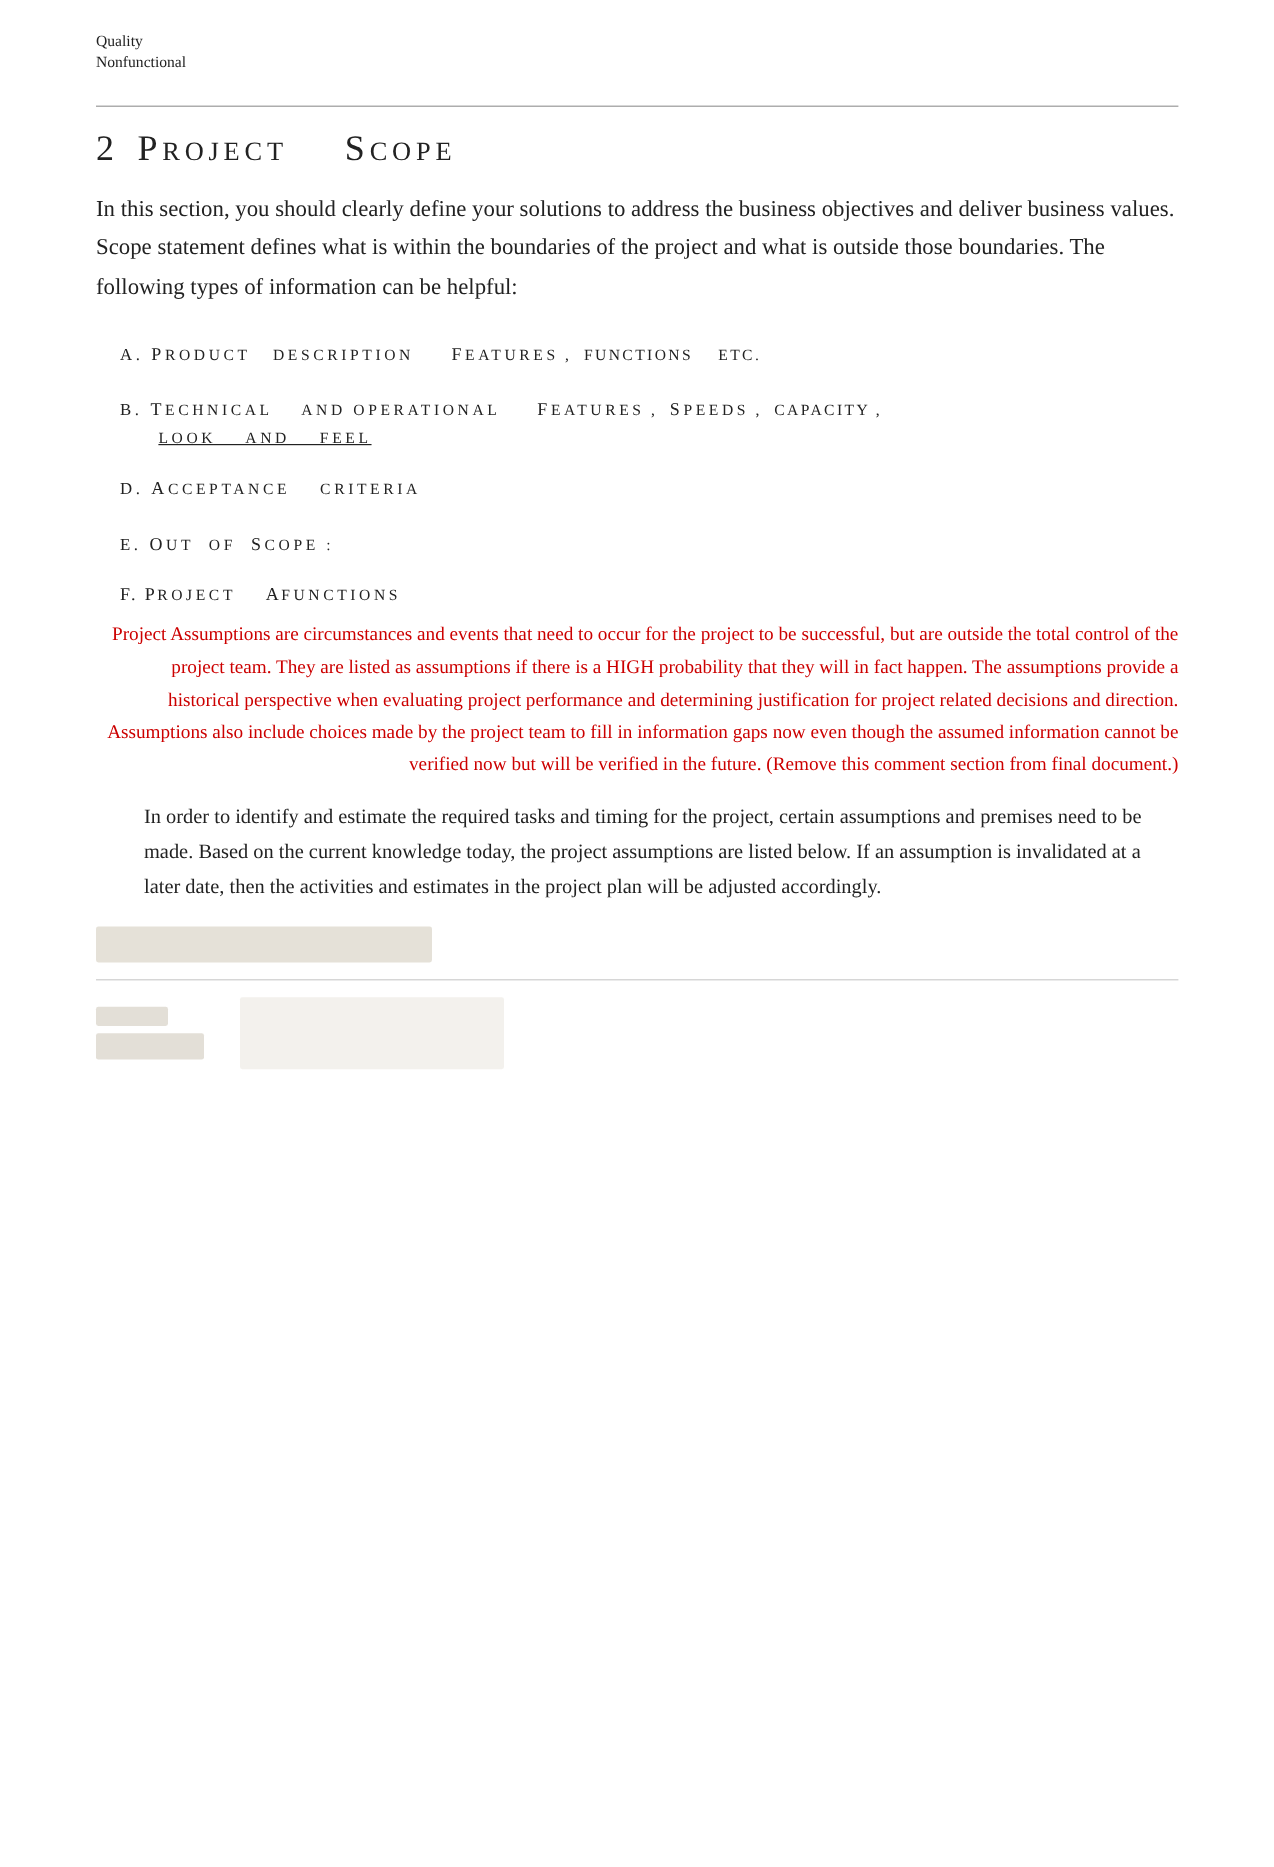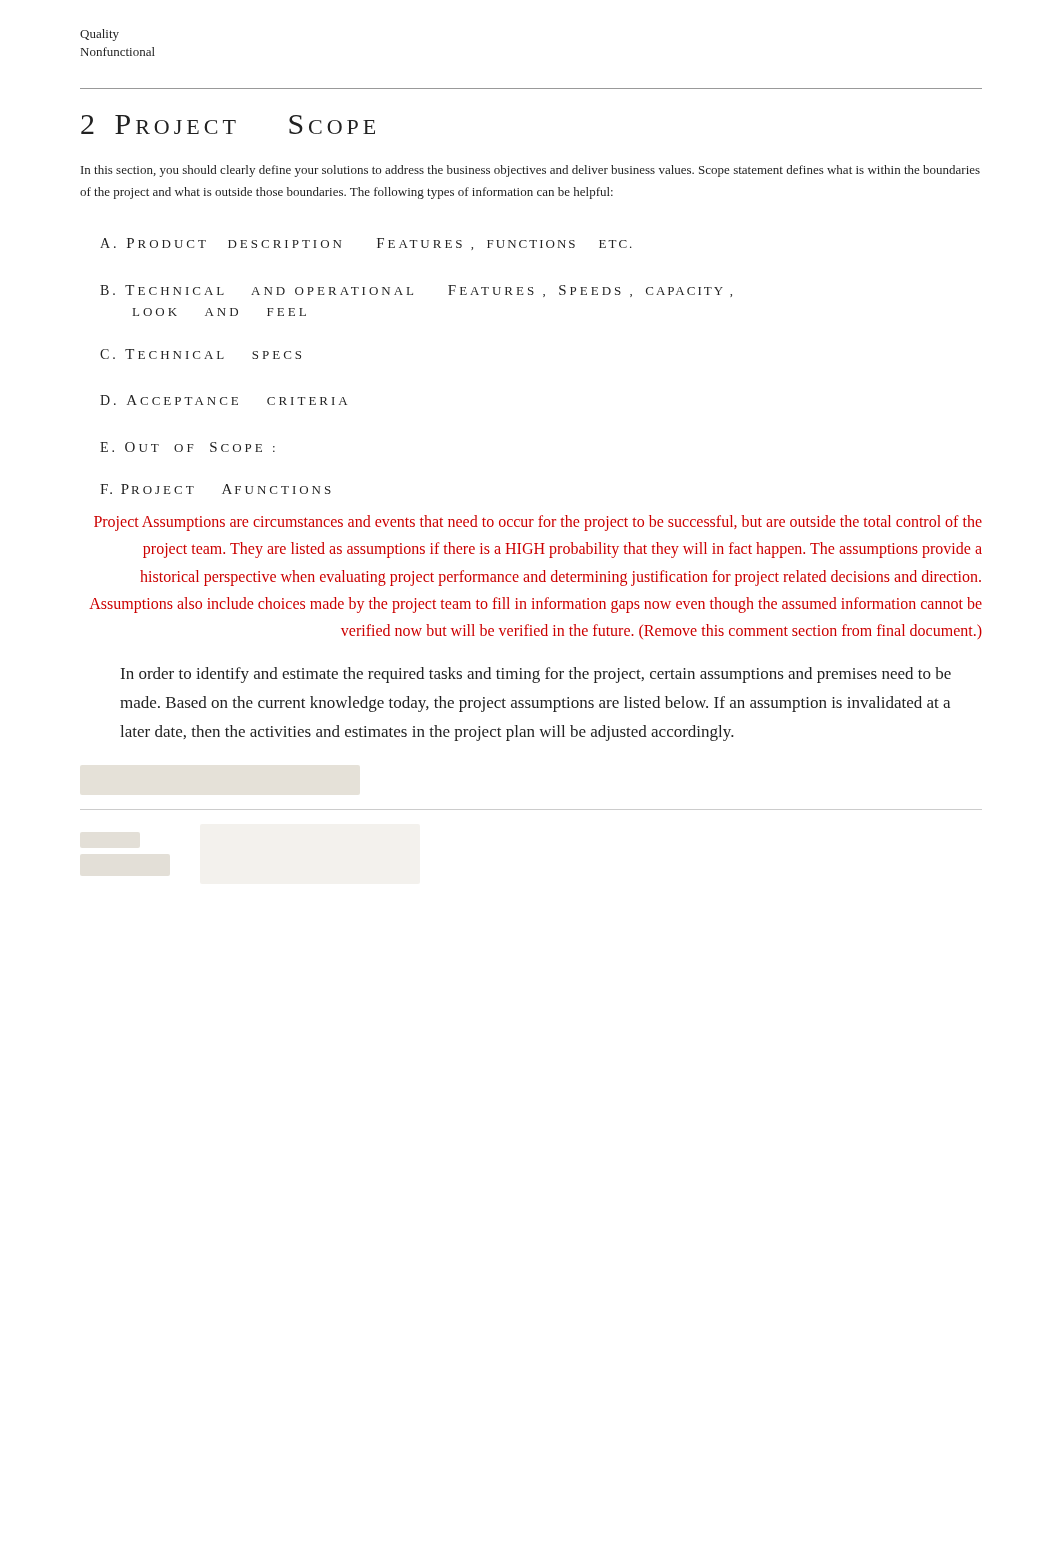--- a/index.html
+++ b/index.html
@@ -56,21 +56,21 @@
       margin-right: 8px;
     }
 
     .section-title .word {
       font-variant: small-caps;
       letter-spacing: 4px;
       font-size: 30px;
     }
 
     .intro-text {
-      font-size: 13px;
+      font-size: 19px;
       line-height: 1.7;
       margin-bottom: 28px;
       color: #222;
     }
 
     .list-items {
       margin-left: 20px;
       margin-bottom: 10px;
     }
 
@@ -85,20 +85,21 @@
       line-height: 1.6;
       color: #222;
     }
 
     .sub-line {
       margin-left: 32px;
       font-size: 14px;
       font-variant: small-caps;
       letter-spacing: 2px;
       margin-top: 2px;
+      text-decoration: underline;
     }
 
     .subsection-title {
       font-size: 15px;
       font-variant: small-caps;
       letter-spacing: 2px;
       margin-bottom: 10px;
       margin-top: 10px;
       padding-left: 20px;
     }
@@ -204,25 +205,20 @@
 
     <div class="list-item">
       <div class="list-item-label">
         <span>B. </span><span style="font-size:15px; font-variant:small-caps;">T</span><span style="font-size:13px; font-variant:small-caps; letter-spacing:3px;">ECHNICAL &nbsp;&nbsp; AND OPERATIONAL &nbsp;&nbsp;&nbsp;&nbsp;</span><span style="font-size:15px; font-variant:small-caps;">F</span><span style="font-size:13px; font-variant:small-caps; letter-spacing:3px;">EATURES</span><span style="font-size:13px; letter-spacing:2px;"> ,&nbsp; </span><span style="font-size:15px; font-variant:small-caps;">S</span><span style="font-size:13px; font-variant:small-caps; letter-spacing:3px;">PEEDS</span><span style="font-size:13px; letter-spacing:2px;"> , &nbsp;CAPACITY ,</span>
       </div>
       <div class="sub-line">
         <span style="font-size:13px; font-variant:small-caps; letter-spacing:3px;">LOOK &nbsp;&nbsp; AND &nbsp;&nbsp; FEEL</span>
       </div>
     </div>
 
-    <div class="list-item">
-      <div class="list-item-label">
-        <span>C. </span><span style="font-size:15px; font-variant:small-caps;">T</span><span style="font-size:13px; font-variant:small-caps; letter-spacing:3px;">ECHNICAL &nbsp;&nbsp; SPECS</span>
-      </div>
-    </div>
 
     <div class="list-item">
       <div class="list-item-label">
         <span>D. </span><span style="font-size:15px; font-variant:small-caps;">A</span><span style="font-size:13px; font-variant:small-caps; letter-spacing:3px;text-align:right;">CCEPTANCE &nbsp;&nbsp; CRITERIA</span>
       </div>
     </div>
 
     <div class="list-item">
       <div class="list-item-label">
         <span>E. </span><span style="font-size:15px; font-variant:small-caps;">O</span><span style="font-size:13px; font-variant:small-caps; letter-spacing:3px;">UT &nbsp;OF&nbsp; </span><span style="font-size:15px; font-variant:small-caps;">S</span><span style="font-size:13px; font-variant:small-caps; letter-spacing:3px;">COPE</span><span style="font-size:13px;"> :</span>

